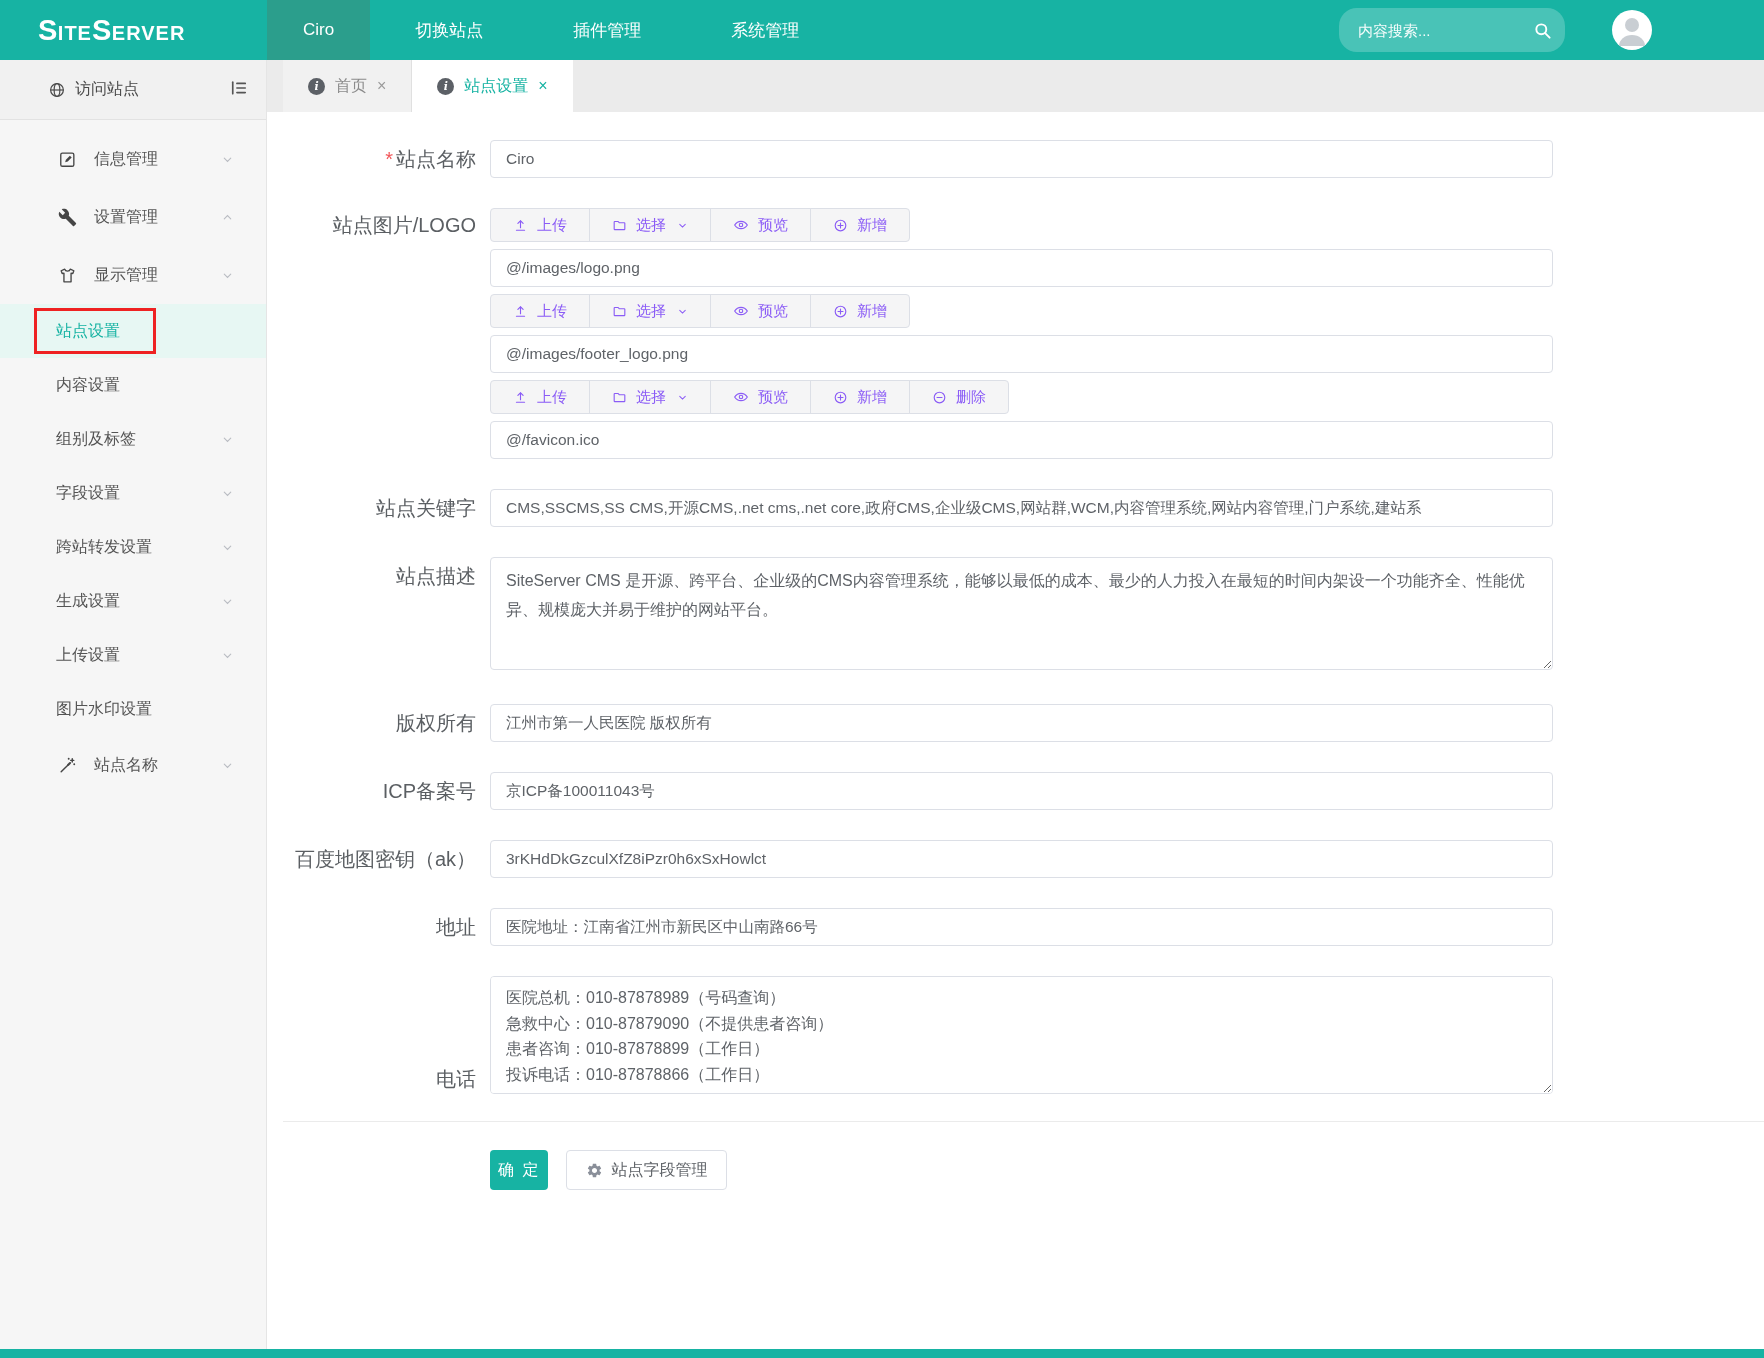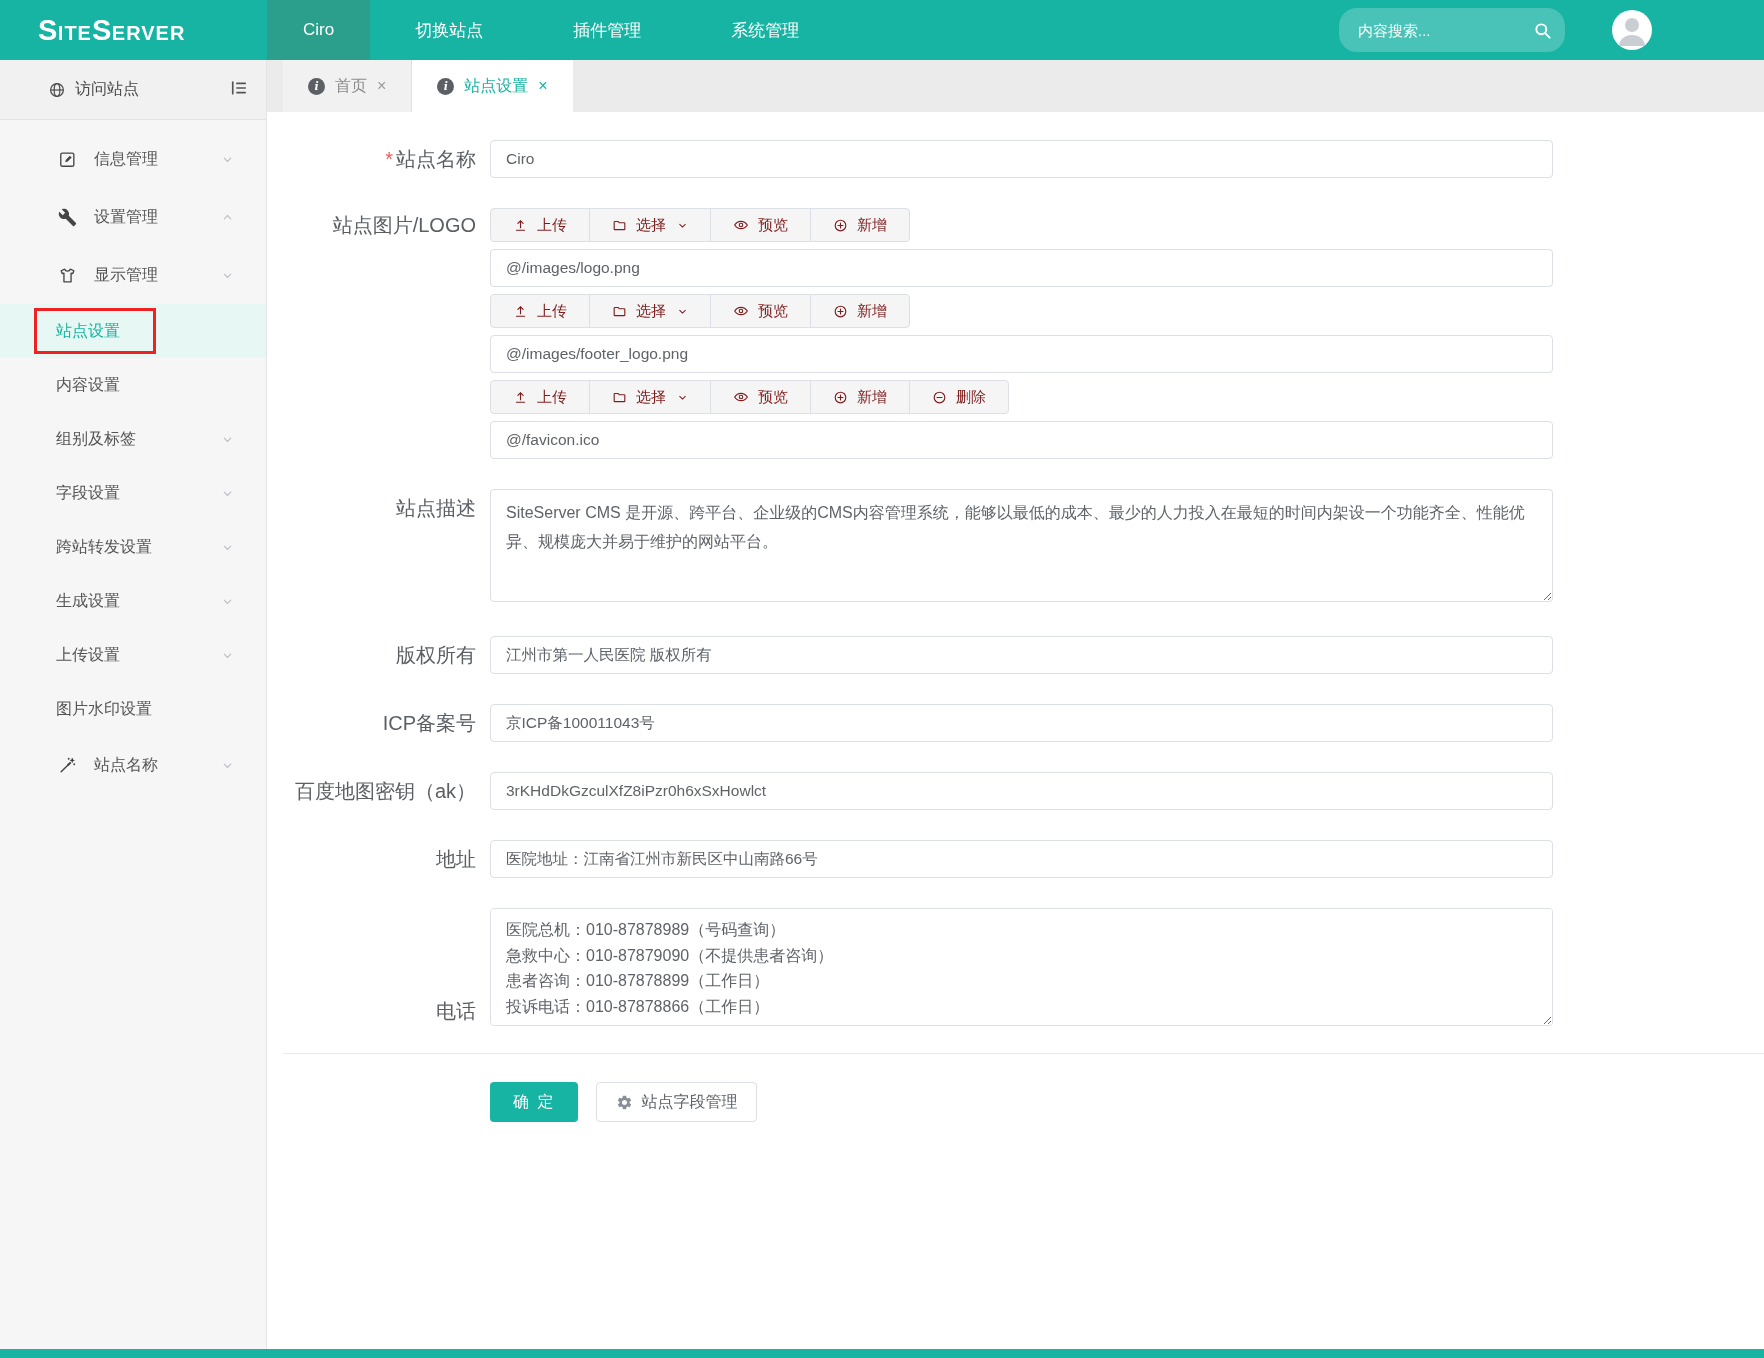--- a/index.html
+++ b/index.html
@@ -62,28 +62,28 @@
   .form-label{width:207px;flex:0 0 207px;text-align:right;padding-right:14px;font-size:20px;color:#5b5f63;line-height:38px;white-space:nowrap;}
   .form-label .req{color:#f2575a;margin-right:3px;}
   .form-field{width:1063px;}
   .text-input{width:100%;height:38px;border:1px solid var(--input-border);border-radius:4px;padding:0 15px;font-size:15.5px;color:var(--text-main);font-family:inherit;background:#fff;outline:none;}
   textarea.ta{width:100%;border:1px solid var(--input-border);border-radius:4px;padding:8px 15px;font-size:16px;color:var(--text-main);font-family:inherit;background:#fff;outline:none;resize:vertical;}
   .ta-desc{height:113px;line-height:29px;}
   .ta-phone{height:118px;line-height:25.5px;}
   .logo-label{line-height:34px;}
   .stack{display:flex;flex-direction:column;gap:7px;}
   .btn-group{display:flex;}
-  .gbtn{height:34px;display:flex;align-items:center;gap:9px;padding:0 22px;background:#f5f5f6;border:1px solid var(--input-border);color:#7f1d1d;font-size:15px;margin-left:-1px;cursor:pointer;white-space:nowrap;}
+  .gbtn{height:34px;display:flex;align-items:center;gap:9px;padding:0 22px;background:#f5f5f6;border:1px solid var(--input-border);color:#8b5cf6;font-size:15px;margin-left:-1px;cursor:pointer;white-space:nowrap;}
   .gbtn:first-child{border-radius:4px 0 0 4px;margin-left:0;}
   .gbtn:last-child{border-radius:0 4px 4px 0;}
   .gbtn .bicon{display:flex;align-items:center;}
   .gbtn .mini-chev{display:flex;align-items:center;margin-left:2px;}
 
   .form-footer{border-top:1px solid #ebebeb;margin-top:23px;padding:28px 0 0 207px;display:flex;gap:18px;align-items:center;}
-  .btn-primary{height:40px;padding:0 23px;background:var(--brand-teal);color:#fff;border:none;border-radius:4px;font-size:16px;font-family:inherit;cursor:pointer;letter-spacing:2px;}
+  .btn-primary{height:40px;padding:0 8px;background:var(--brand-teal);color:#fff;border:none;border-radius:4px;font-size:16px;font-family:inherit;cursor:pointer;letter-spacing:2px;}
   .btn-plain{height:40px;padding:0 19px;background:#fff;border:1px solid var(--input-border);border-radius:4px;color:#5f6368;font-size:16px;font-family:inherit;display:flex;align-items:center;gap:8px;cursor:pointer;}
   .btn-plain .bicon{display:flex;align-items:center;color:#8a8f99;}
 
   .bottom-strip{flex:0 0 9px;height:9px;background:var(--brand-teal);}
 </style>
 </head>
 <body>
 
 <div class="app">
 
@@ -414,20 +414,24 @@
                       <path d="M8 12h8"></path>
                     </svg>
                   </span>
                   <span>删除</span>
                 </button>
             </div>
             <input class="text-input" type="text" value="@/favicon.ico" style="">
           </div>
         </div>
 
+        <div class="form-row">
+          <div class="form-label">站点关键字</div>
+          <div class="form-field"><input class="text-input" type="text" value="CMS,SSCMS,SS CMS,开源CMS,.net cms,.net core,政府CMS,企业级CMS,网站群,WCM,内容管理系统,网站内容管理,门户系统,建站系" style=""></div>
+        </div>
 
         <div class="form-row">
           <div class="form-label">站点描述</div>
           <div class="form-field"><textarea class="ta ta-desc" style="">SiteServer CMS 是开源、跨平台、企业级的CMS内容管理系统，能够以最低的成本、最少的人力投入在最短的时间内架设一个功能齐全、性能优异、规模庞大并易于维护的网站平台。</textarea></div>
         </div>
 
         <div class="form-row">
           <div class="form-label">版权所有</div>
           <div class="form-field"><input class="text-input" type="text" value="江州市第一人民医院 版权所有" style=""></div>
         </div>

